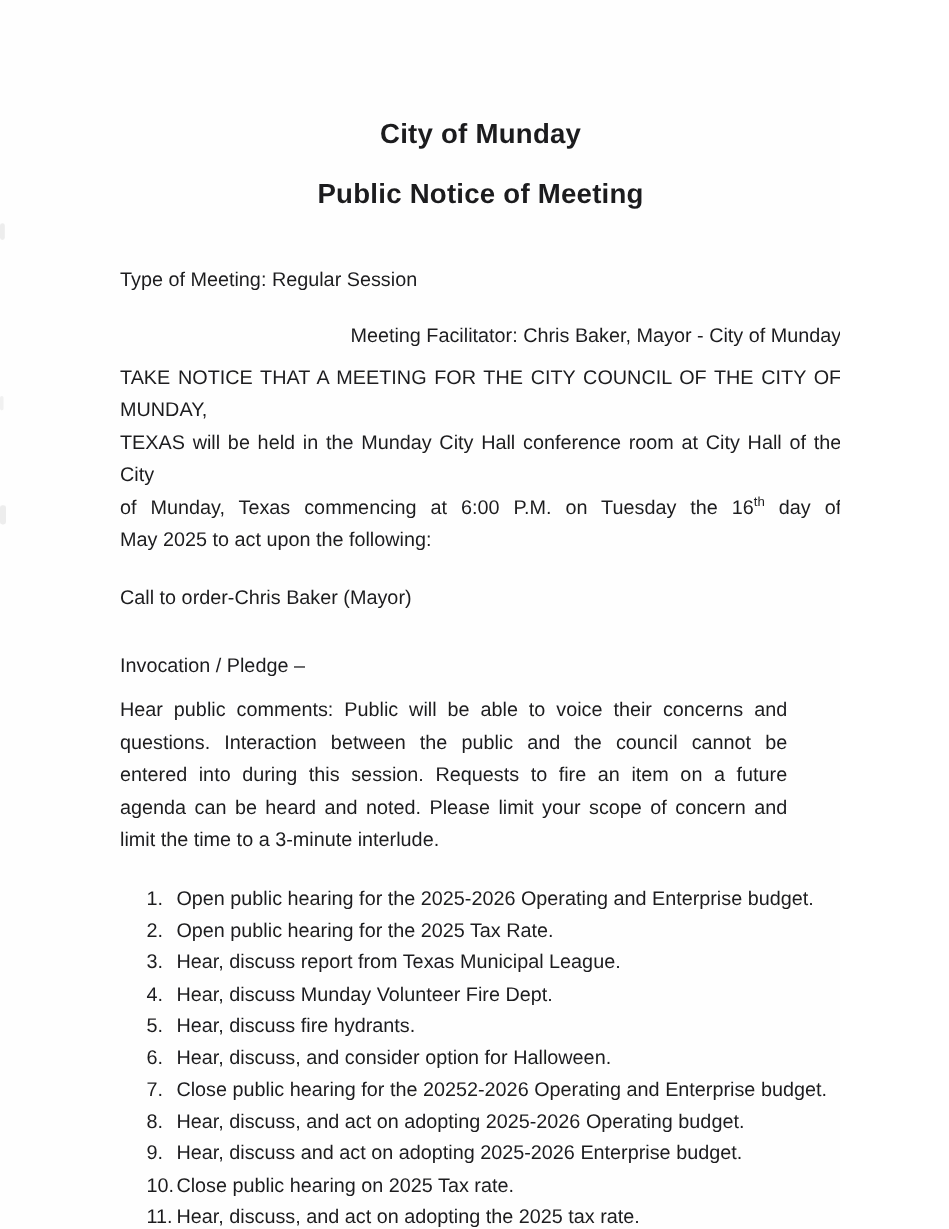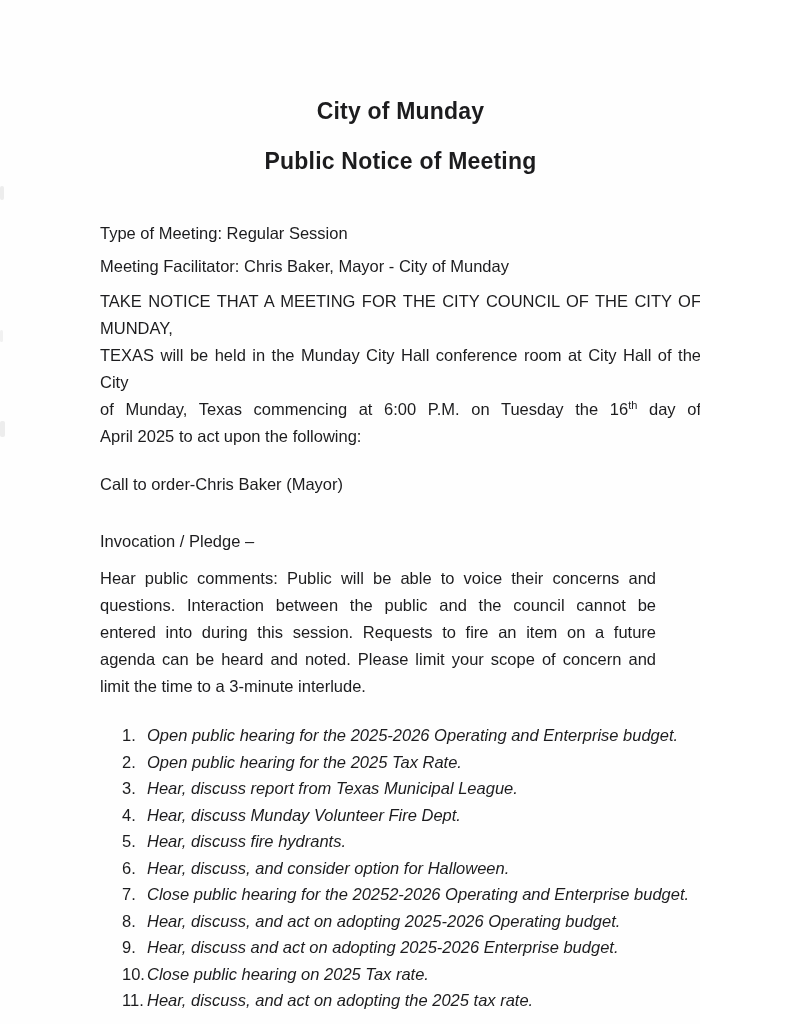--- a/index.html
+++ b/index.html
@@ -26,21 +26,21 @@
     margin: 0;
     letter-spacing: 0.2px;
   }
   .doc-title.second { margin-top: 20px; }
   .body-text {
     font-size: 16.5px;
     line-height: 27px;
     margin: 0;
   }
   .meta1 { margin-top: 44px; }
-  .meta2 { margin-top: 6px; }
+  .meta2 { margin-top: 20px; text-align: right; }
   .notice-par { margin-top: 8px; }
   .jline { text-align: justify; text-align-last: justify; }
   .call-par { margin-top: 21px; }
   .invocation-par { margin-top: 30px; }
   .comments-par {
     margin-top: 10px;
     width: 556px;
   }
   sup.ord {
     font-size: 11px;
@@ -53,21 +53,21 @@
   }
   .agenda-item {
     display: flex;
     font-size: 16.5px;
     line-height: 26.5px;
   }
   .agenda-item .num {
     flex: 0 0 auto;
     min-width: 25px;
   }
-  .agenda-item .txt { flex: 1 1 auto; font-style: italic; }
+  .agenda-item .txt { flex: 1 1 auto; }
   
   .scan-artifact {
     position: absolute;
     left: 0;
     background: #ededed;
     border-radius: 2px;
   }
   .a1 { top: 186px; width: 4px; height: 14px; }
   .a2 { top: 330px; width: 3px; height: 12px; background: #f1f1f1; }
   .a3 { top: 421px; width: 5px; height: 16px; }
@@ -87,21 +87,21 @@
     <h1 class="doc-title second">Public Notice of Meeting</h1>
 
     <p class="body-text meta1">Type of Meeting: Regular Session</p>
 
     <p class="body-text meta2">Meeting Facilitator: Chris Baker, Mayor - City of Munday</p>
 
     <div class="body-text notice-par">
       <div class="jline">TAKE NOTICE THAT A MEETING FOR THE CITY COUNCIL OF THE CITY OF MUNDAY,</div>
       <div class="jline">TEXAS will be held in the Munday City Hall conference room at City Hall of the City</div>
       <div class="jline"><span>of Munday, Texas commencing at 6:00 P.M. on Tuesday the 16</span><sup class="ord">th</sup><span> day of</span></div>
-      <div>April 2025 to act upon the following:</div>
+      <div>May 2025 to act upon the following:</div>
     </div>
 
     <p class="body-text call-par">Call to order-Chris Baker (Mayor)</p>
 
     <p class="body-text invocation-par">Invocation / Pledge –</p>
 
     <div class="body-text comments-par">
       <div class="jline">Hear public comments: Public will be able to voice their concerns and</div>
       <div class="jline">questions. Interaction between the public and the council cannot be</div>
       <div class="jline">entered into during this session. Requests to fire an item on a future</div>

